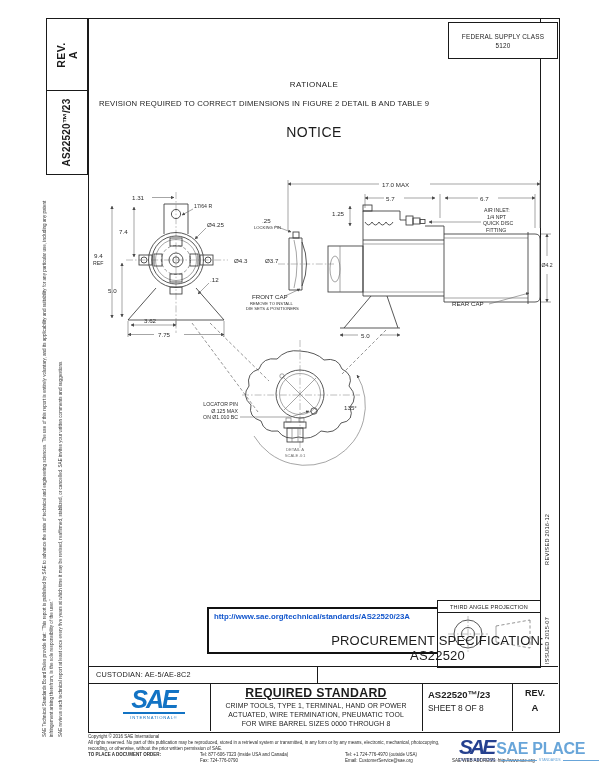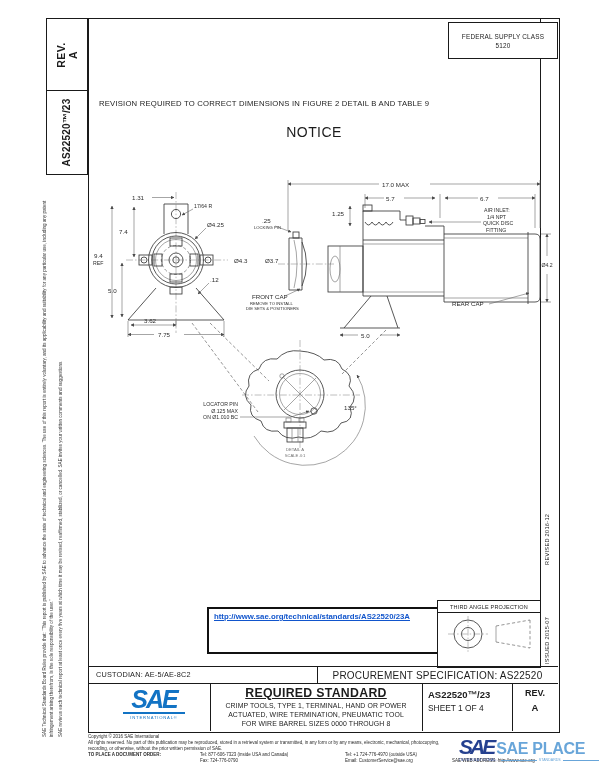--- a/index.html
+++ b/index.html
@@ -10,21 +10,21 @@
   .ctr{text-align:center}
   svg .ln{stroke:#3a3a3a;stroke-width:.85;fill:none}
   svg .lt{stroke:#6a6a6a;stroke-width:.6;fill:none}
   svg .cl{stroke:#8a8a8a;stroke-width:.55;fill:none;stroke-dasharray:7 2 1.6 2}
   svg .dsh{stroke:#5c5c5c;stroke-width:.65;fill:none;stroke-dasharray:3.2 2.2}
   svg text{font-family:"Liberation Sans",sans-serif;fill:#2d2d2d}
   svg .t6{font-size:6.2px}
   svg .t5{font-size:5.2px}
   svg .t4{font-size:4.2px}
   svg .tg{fill:#6e6e6e}
-  .link{color:#1155cc;text-decoration:underline;cursor:pointer}
+  .link{color:#1155cc;cursor:pointer}
   .ftr{font-size:4.5px;color:#2a2a2a;white-space:nowrap}
 </style>
 </head>
 <body>
 
 <div class="page">
 
   <div class="abs" style="left:88px;top:18px;width:470px;height:713px;border:1.6px solid #1a1a1a"></div>
   <div class="abs" style="left:540px;top:18px;height:648px;border-left:1.4px solid #1a1a1a"></div>
 
@@ -43,20 +43,21 @@
 
   <div class="abs rot" style="left:544px;top:664px;width:300px;font-size:5.6px;white-space:nowrap;color:#222;letter-spacing:.3px">
     <span>ISSUED 2015-07</span><span style="display:inline-block;width:52px"></span><span>REVISED 2016-12</span>
   </div>
 
   <div class="abs" style="left:448px;top:22px;width:108px;height:35px;border:1.4px solid #1a1a1a;background:#fff;display:flex;flex-direction:column;align-items:center;justify-content:center;font-size:6.4px;letter-spacing:.2px">
     <div>FEDERAL SUPPLY CLASS</div>
     <div style="margin-top:2px">5120</div>
   </div>
 
+  <div class="abs ctr" style="left:88px;top:80px;width:452px;font-size:8px;letter-spacing:.4px">RATIONALE</div>
   <div class="abs" style="left:99px;top:99px;width:445px;font-size:7.7px;letter-spacing:.2px">REVISION REQUIRED TO CORRECT DIMENSIONS IN FIGURE 2 DETAIL B AND TABLE 9</div>
   <div class="abs ctr" style="left:88px;top:124px;width:452px;font-size:14px;letter-spacing:.4px">NOTICE</div>
 
   <svg class="abs" style="left:88px;top:170px" width="470" height="325" viewBox="0 0 470 325">
     <defs>
       <marker id="ar" viewBox="0 0 10 10" refX="9" refY="5" markerWidth="5.5" markerHeight="5.5" orient="auto-start-reverse">
           <path d="M0 0L10 5L0 10z" fill="#4a4a4a"></path>
         </marker>
     </defs>
 
@@ -238,37 +239,37 @@
   </div>
 
   <div class="abs" style="left:88px;top:666px;width:470px;border-top:1.4px solid #1a1a1a"></div>
   <div class="abs" style="left:88px;top:683px;width:470px;border-top:1.4px solid #1a1a1a"></div>
   <div class="abs" style="left:317px;top:666px;height:17px;border-left:1.4px solid #1a1a1a"></div>
   <div class="abs" style="left:210px;top:683px;height:48px;border-left:1.4px solid #1a1a1a"></div>
   <div class="abs" style="left:422px;top:683px;height:48px;border-left:1.4px solid #1a1a1a"></div>
   <div class="abs" style="left:512px;top:683px;height:48px;border-left:1.4px solid #1a1a1a"></div>
 
   <div class="abs" style="left:96px;top:670px;font-size:7.3px;letter-spacing:.2px">CUSTODIAN: AE-5/AE-8C2</div>
-  <div class="abs ctr" style="left:317px;top:670px;width:241px;font-size:10px;letter-spacing:.2px">PROCUREMENT SPECIFICATION: AS22520</div>
+  <div class="abs ctr" style="left:317px;top:633px;width:241px;font-size:13px;letter-spacing:.2px">PROCUREMENT SPECIFICATION: AS22520</div>
 
   <div class="abs ctr" style="left:100px;top:687px;width:108px">
     <div style="font-style:italic;font-weight:bold;font-size:25px;color:#1273c4;letter-spacing:-2px;line-height:1">SAE</div>
     <div style="width:62px;margin:0 auto;border-top:2px solid #1273c4"></div>
     <div style="font-size:4.2px;color:#1273c4;letter-spacing:.8px;margin-top:1px">INTERNATIONAL®</div>
   </div>
 
   <div class="abs ctr" style="left:211px;top:686px;width:210px;font-weight:bold;font-size:12.3px;letter-spacing:.3px;text-decoration:underline">REQUIRED STANDARD</div>
   <div class="abs ctr" style="left:211px;top:701px;width:210px;font-size:6.9px;line-height:1.33;letter-spacing:.1px">
     <div>CRIMP TOOLS, TYPE 1, TERMINAL, HAND OR POWER</div>
     <div>ACTUATED, WIRE TERMINATION, PNEUMATIC TOOL</div>
     <div>FOR WIRE BARREL SIZES 0000 THROUGH 8</div>
   </div>
 
   <div class="abs" style="left:428px;top:689px;font-weight:bold;font-size:9.5px">AS22520™/23</div>
-  <div class="abs" style="left:428px;top:703px;font-size:8.4px">SHEET 1 OF 4</div>
+  <div class="abs" style="left:428px;top:703px;font-size:8.4px">SHEET 8 OF 8</div>
   <div class="abs ctr" style="left:512px;top:688px;width:46px;font-size:9px;font-weight:600">REV.</div>
   <div class="abs ctr" style="left:512px;top:702px;width:46px;font-size:9.5px;font-weight:600">A</div>
 
   <div class="abs ftr" style="left:88px;top:734px">Copyright © 2016 SAE International</div>
   <div class="abs ftr" style="left:88px;top:740px;width:470px">All rights reserved. No part of this publication may be reproduced, stored in a retrieval system or transmitted, in any form or by any means, electronic, mechanical, photocopying,</div>
   <div class="abs ftr" style="left:88px;top:746px">recording, or otherwise, without the prior written permission of SAE.</div>
   <div class="abs ftr" style="left:88px;top:752px;font-weight:bold">TO PLACE A DOCUMENT ORDER:</div>
   <div class="abs ftr" style="left:200px;top:752px">Tel: 877-606-7323 (inside USA and Canada)</div>
   <div class="abs ftr" style="left:345px;top:752px">Tel: +1 724-776-4970 (outside USA)</div>
   <div class="abs ftr" style="left:200px;top:758px">Fax: 724-776-0790</div>

